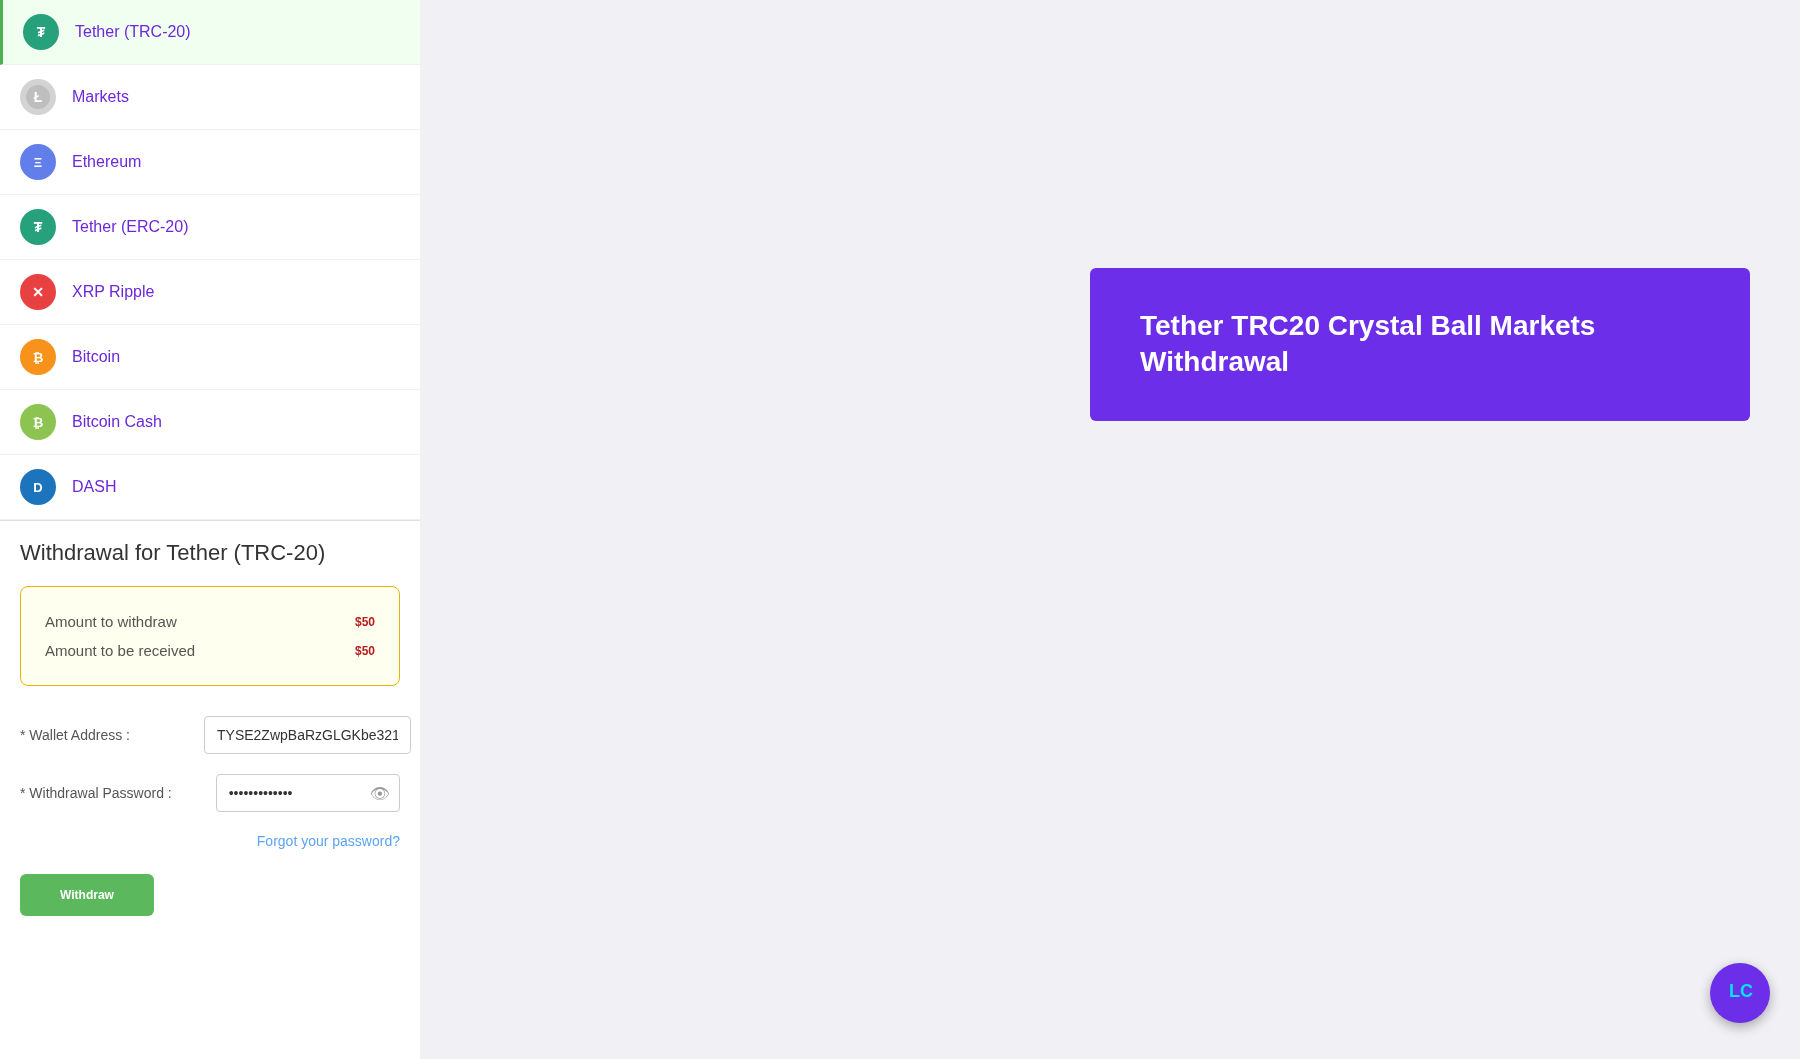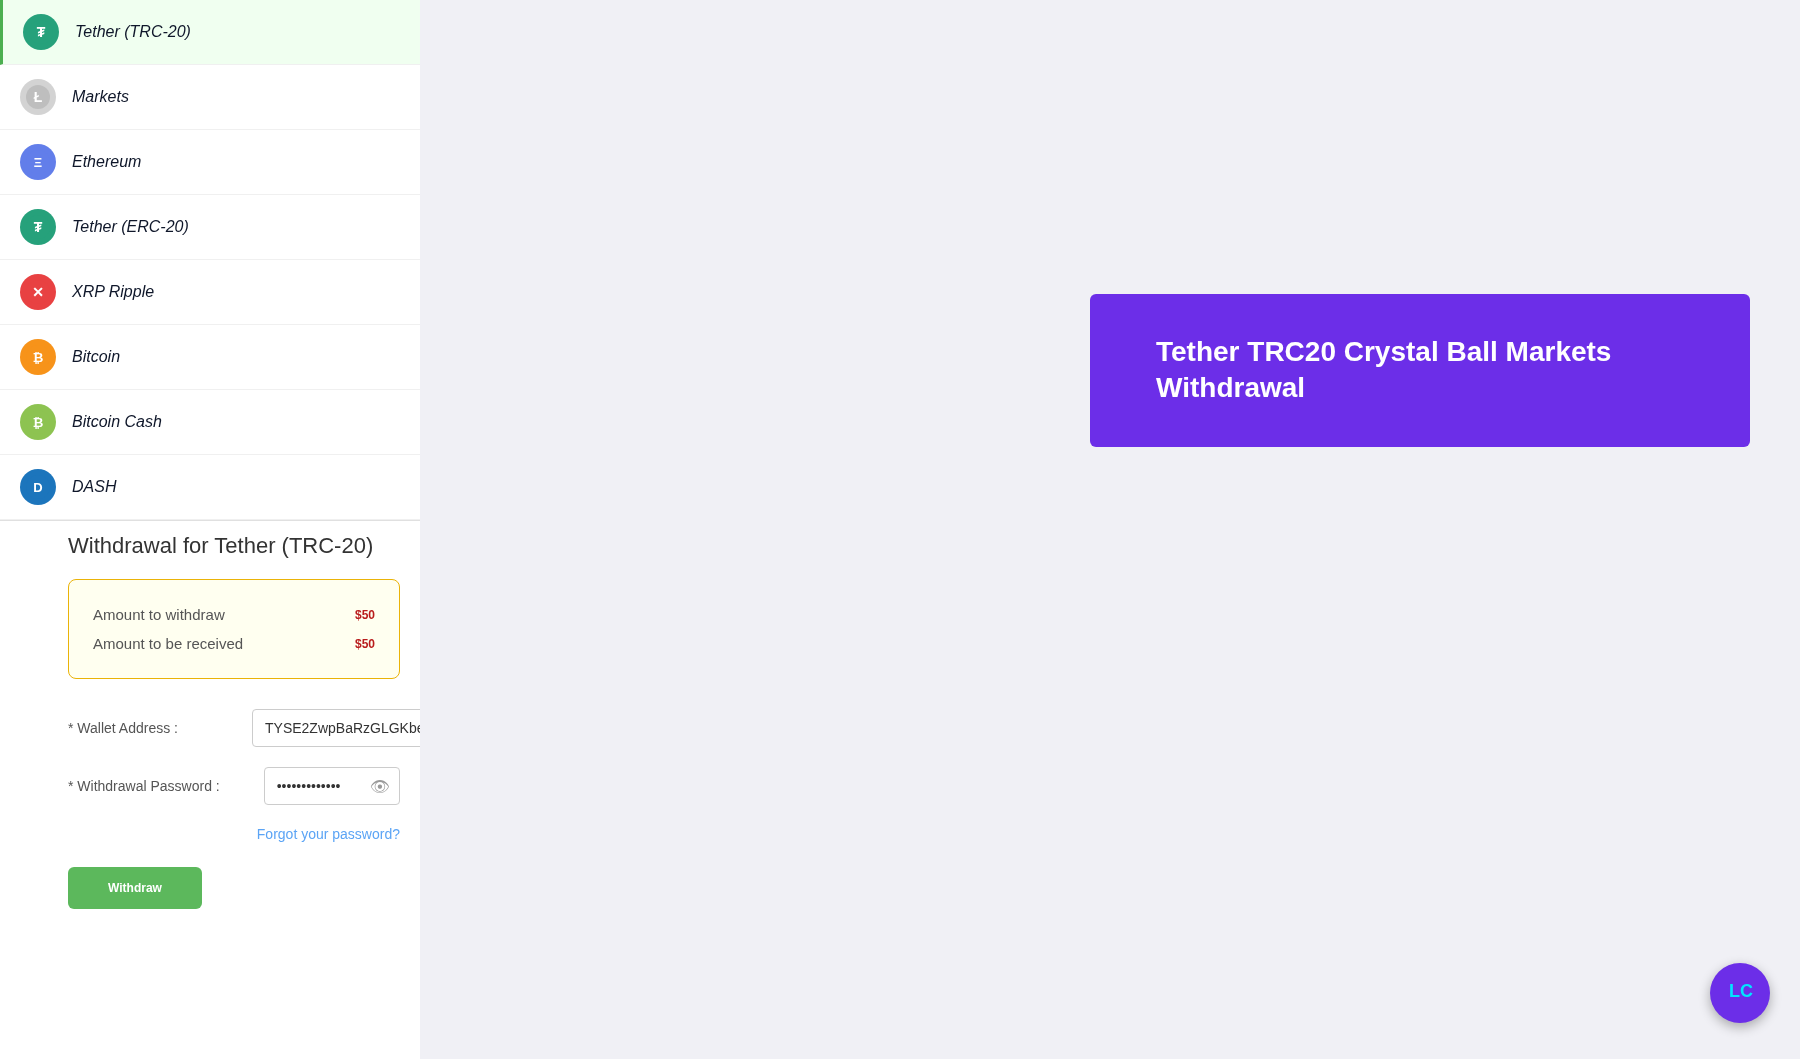--- a/index.html
+++ b/index.html
@@ -63,28 +63,26 @@
     .icon-litecoin { background: #bebebe; }
     .icon-ethereum { background: #627eea; }
     .icon-erc20 { background: #26a17b; font-size: 11px; }
     .icon-xrp { background: #e84142; }
     .icon-bitcoin { background: #f7931a; }
     .icon-bitcoincash { background: #8dc351; }
     .icon-dash { background: #1c75bc; }
 
     .currency-name {
       font-size: 16px;
-      color: #0f172a;
-      font-style: italic;
+      color: #6d28d9;
     }
 
     
     .withdrawal-section {
-      padding: 12px 20px 30px 20px;
-      margin-left: 48px;
+      padding: 19px 20px 30px 20px;
     }
 
     .withdrawal-title {
       font-size: 22px;
       color: #333;
       margin-bottom: 20px;
       font-weight: normal;
     }
 
     .amount-box {
@@ -190,25 +188,25 @@
     .right-panel {
       flex: 1;
       padding: 30px;
       position: relative;
       background: #f0f0f5;
     }
 
     .banner {
       background: #6c2ee8;
       border-radius: 6px;
-      padding: 40px 66px;
+      padding: 40px 50px;
       display: inline-block;
       width: 660px;
       float: right;
-      margin-top: 114px;
+      margin-top: 88px;
       margin-right: 20px;
     }
 
     .banner-text {
       color: #fff;
       font-size: 28px;
       font-weight: bold;
       line-height: 1.3;
     }
 

